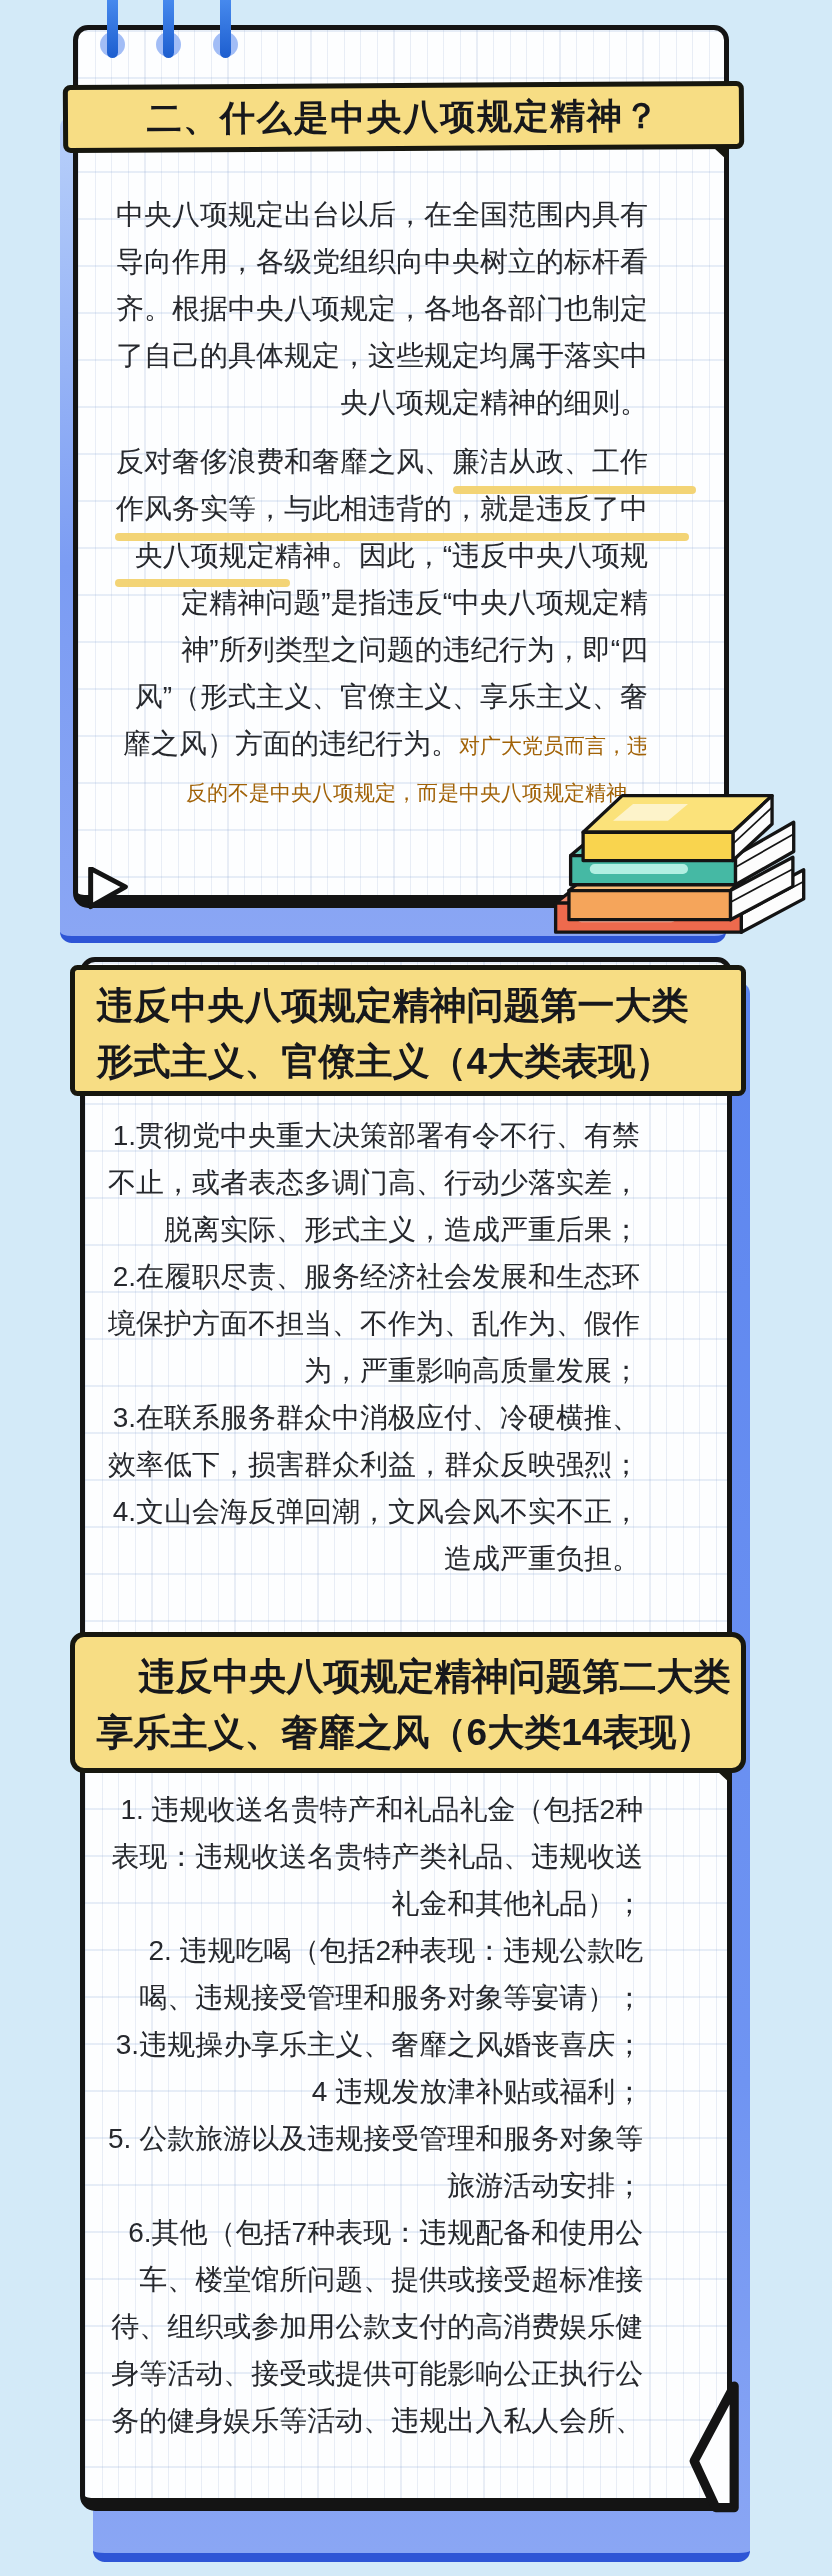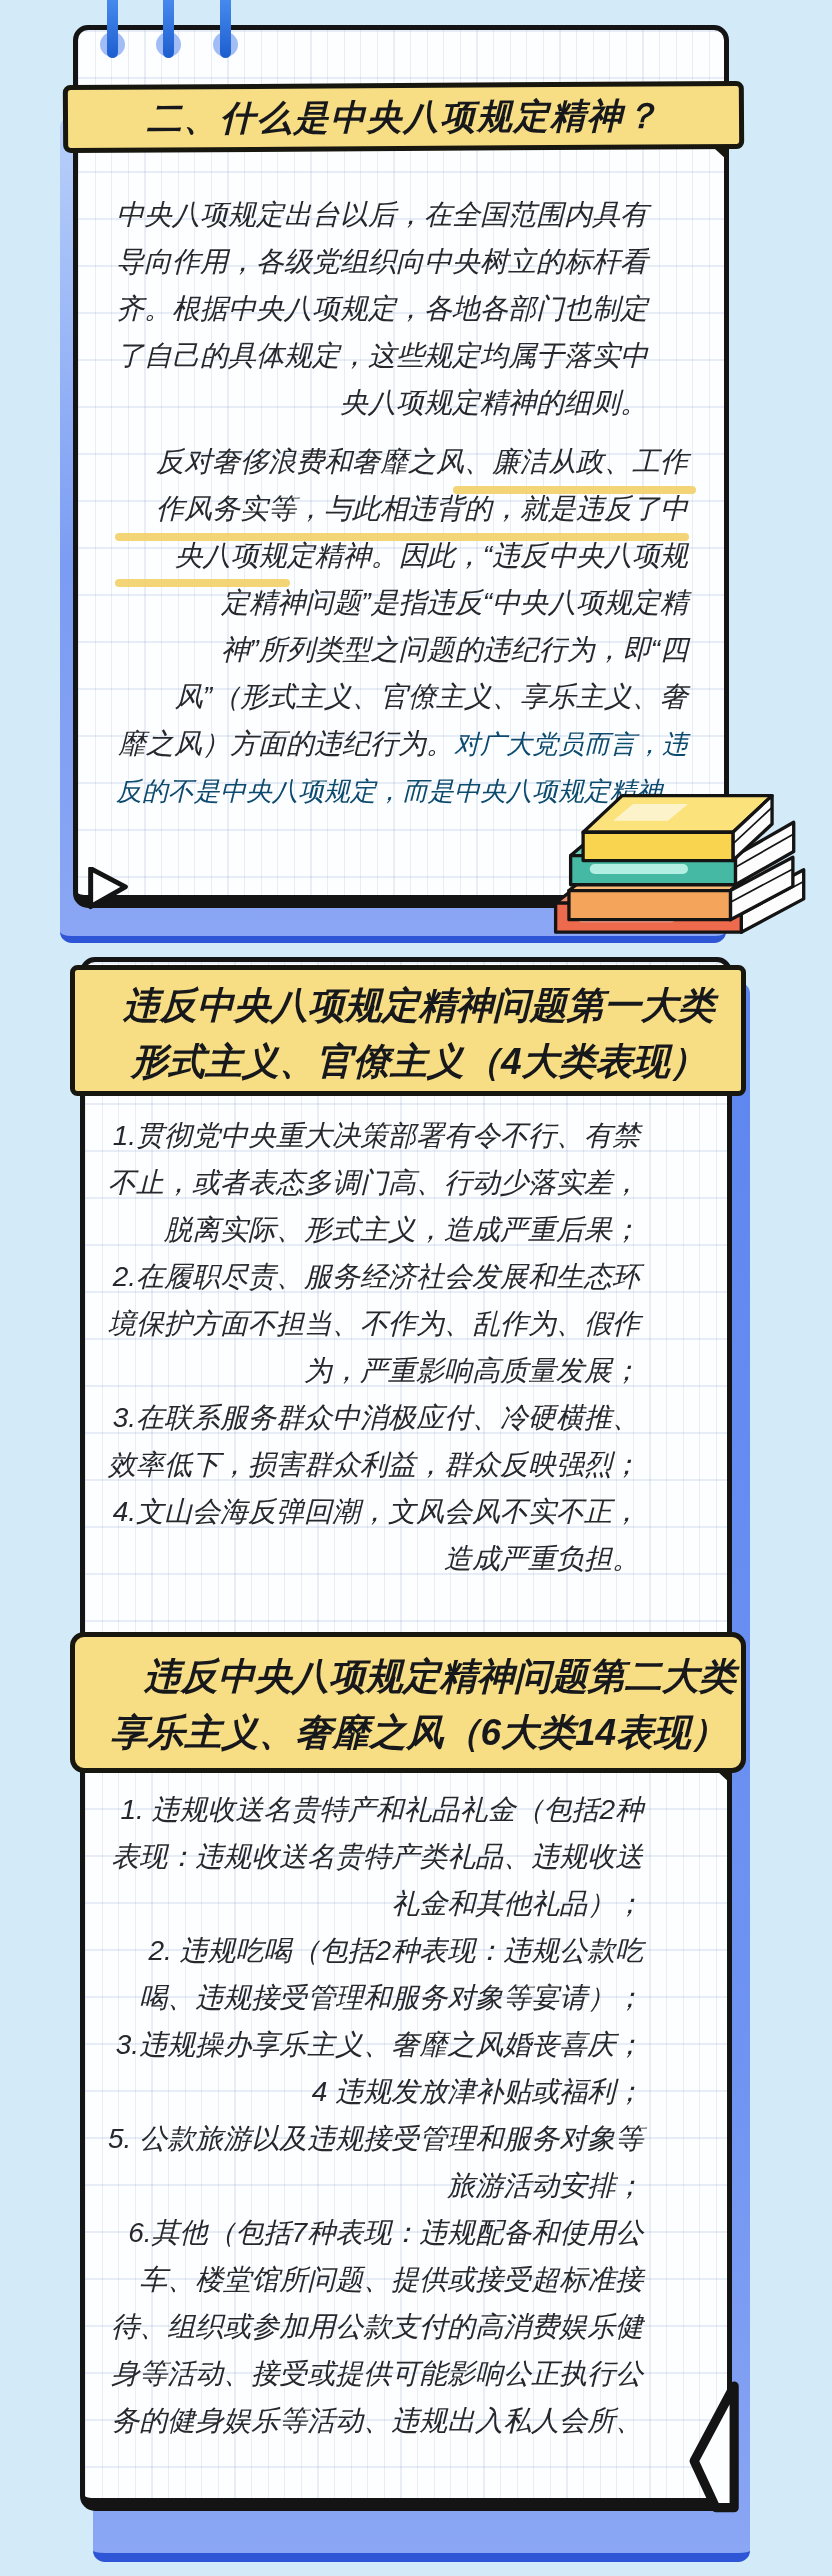--- a/index.html
+++ b/index.html
@@ -1,20 +1,19 @@
 <!DOCTYPE html>
 <html style="font-size:13.3px"><head>
 <meta charset="utf-8">
 <style>
   html,body{margin:0;padding:0;}
   .page{
     position:relative;width:832px;height:2576px;overflow:hidden;
     background:#d3eaf8;
     font-family:"Liberation Sans","DejaVu Sans",sans-serif;
-    font-style:italic;
   }
   
   .backing{position:absolute;border-radius:11.6px;z-index:0;}
   .backing.c1{
     left:60px;top:116px;width:666px;height:820px;
     background:linear-gradient(180deg,#b8d0fa 0%,#7b9cf3 55%,#8aa6f4 100%);
     border-bottom:7.5px solid #2e55d6;
   }
   .backing.c2{
     left:93px;top:982px;width:657px;height:1571px;
@@ -33,30 +32,30 @@
   .paper.c2{left:80px;top:957px;width:642px;height:1536px;}
   
   .band{
     position:absolute;z-index:2;background:#f7dd84;
     border:5px solid #17170f;border-radius:7.5px;box-sizing:border-box;color:#17181c;
   }
   .band.b1{left:63px;top:83px;width:681px;height:68px;transform:rotate(-0.35deg);}
   .band.b2{left:70px;top:965px;width:676px;height:131px;padding:8.3px 0 0 21.6px;}
   .band.b3{left:70px;top:1632px;width:676px;height:141px;padding:11.6px 0 0 21.6px;border-radius:14px;}
   .band-title{font-size:35px;font-weight:bold;text-align:center;line-height:58px;letter-spacing:1.7px;}
-  .band-line{font-size:37px;font-weight:bold;line-height:56px;white-space:nowrap;text-align:center;}
+  .band-line{font-size:37px;font-weight:bold;line-height:56px;white-space:nowrap;}
   .band-line.indent{text-indent:42px;}
   .band-fold{
     position:absolute;z-index:2;width:0;height:0;
     border-top:13.3px solid #17170f;border-left:14px solid transparent;
   }
   
   .textblock{position:absolute;z-index:3;}
   .ln{height:47px;line-height:47px;font-size:28px;color:#26282d;white-space:nowrap;text-align:right;}
-  .tan{color:#0c4a6e;font-size:26px;}
+  .tan{color:#a16207;font-size:21px;}
   .underline{position:absolute;height:8.3px;background:#f2d26f;border-radius:4.2px;opacity:.95;z-index:2;}
   
   .pin{position:absolute;z-index:4;}
   .pin-circle{
     position:absolute;left:-7.5px;top:32px;width:25px;height:25px;border-radius:50%;
     background:#9db9f5;opacity:.95;
   }
   .pin-bar{
     position:absolute;left:0;top:-5px;width:10.8px;height:63px;border-radius:5.8px;
     background:linear-gradient(180deg,#4a8df0,#1d5ecf);

